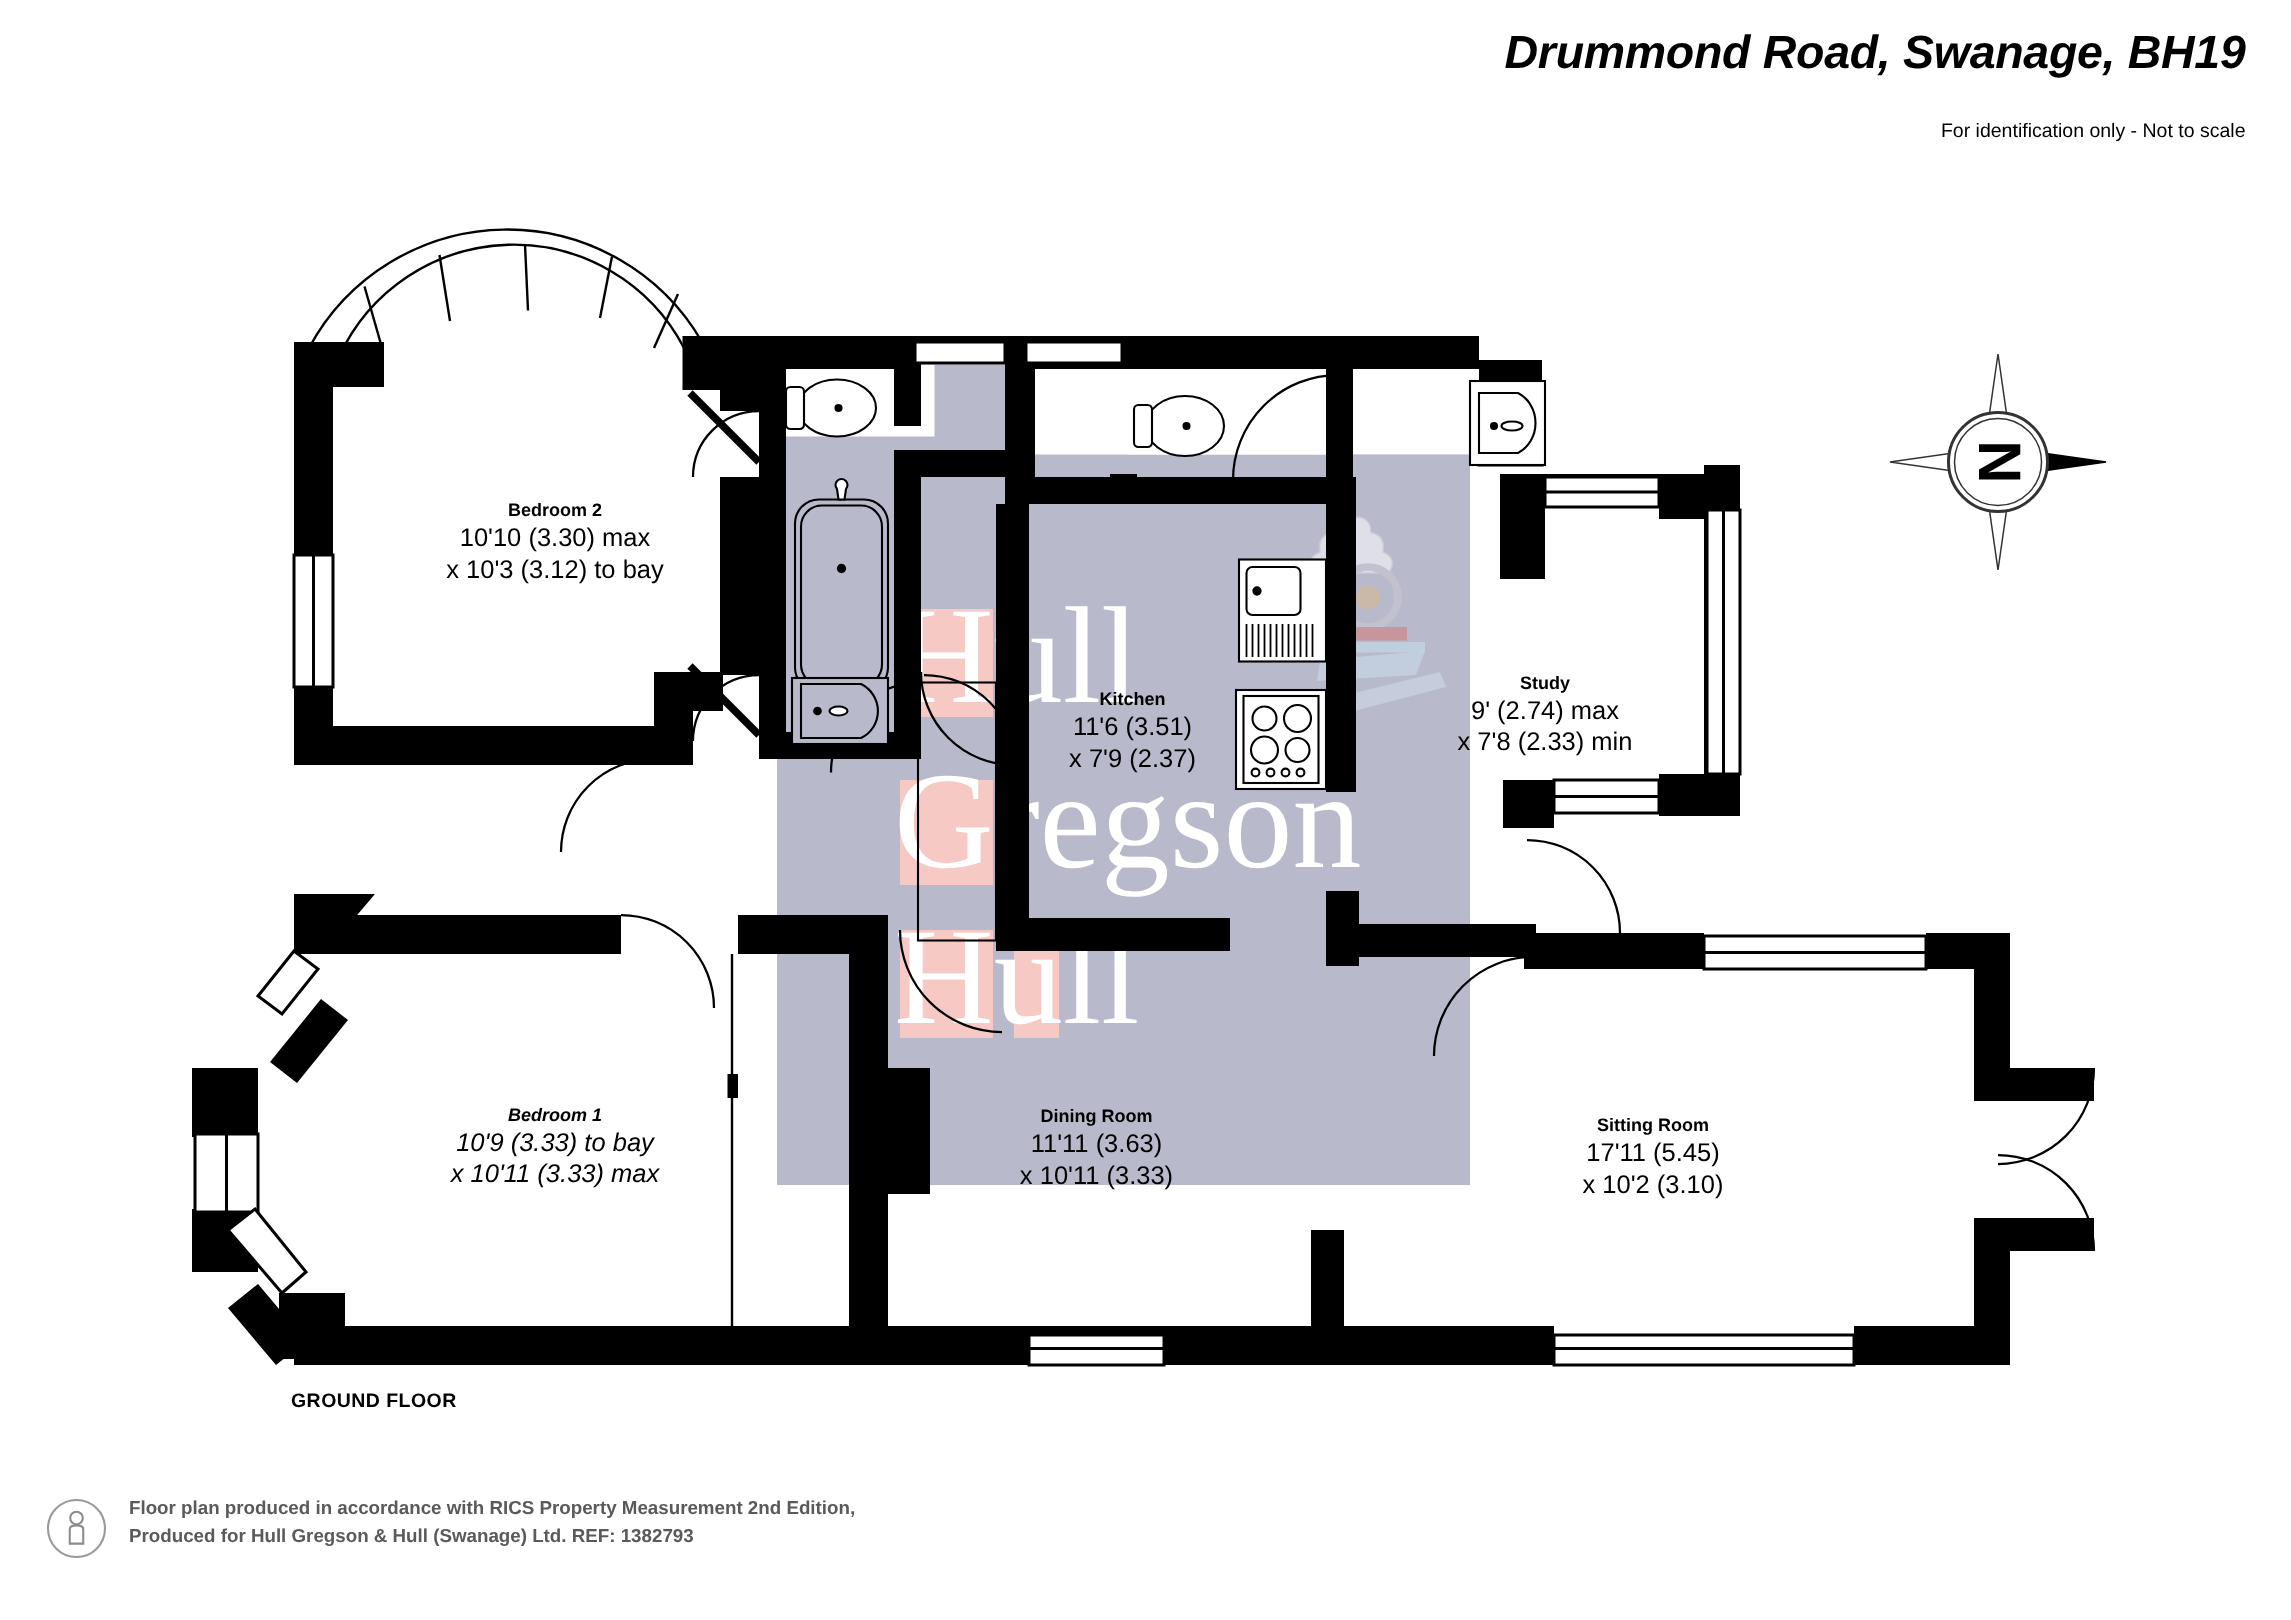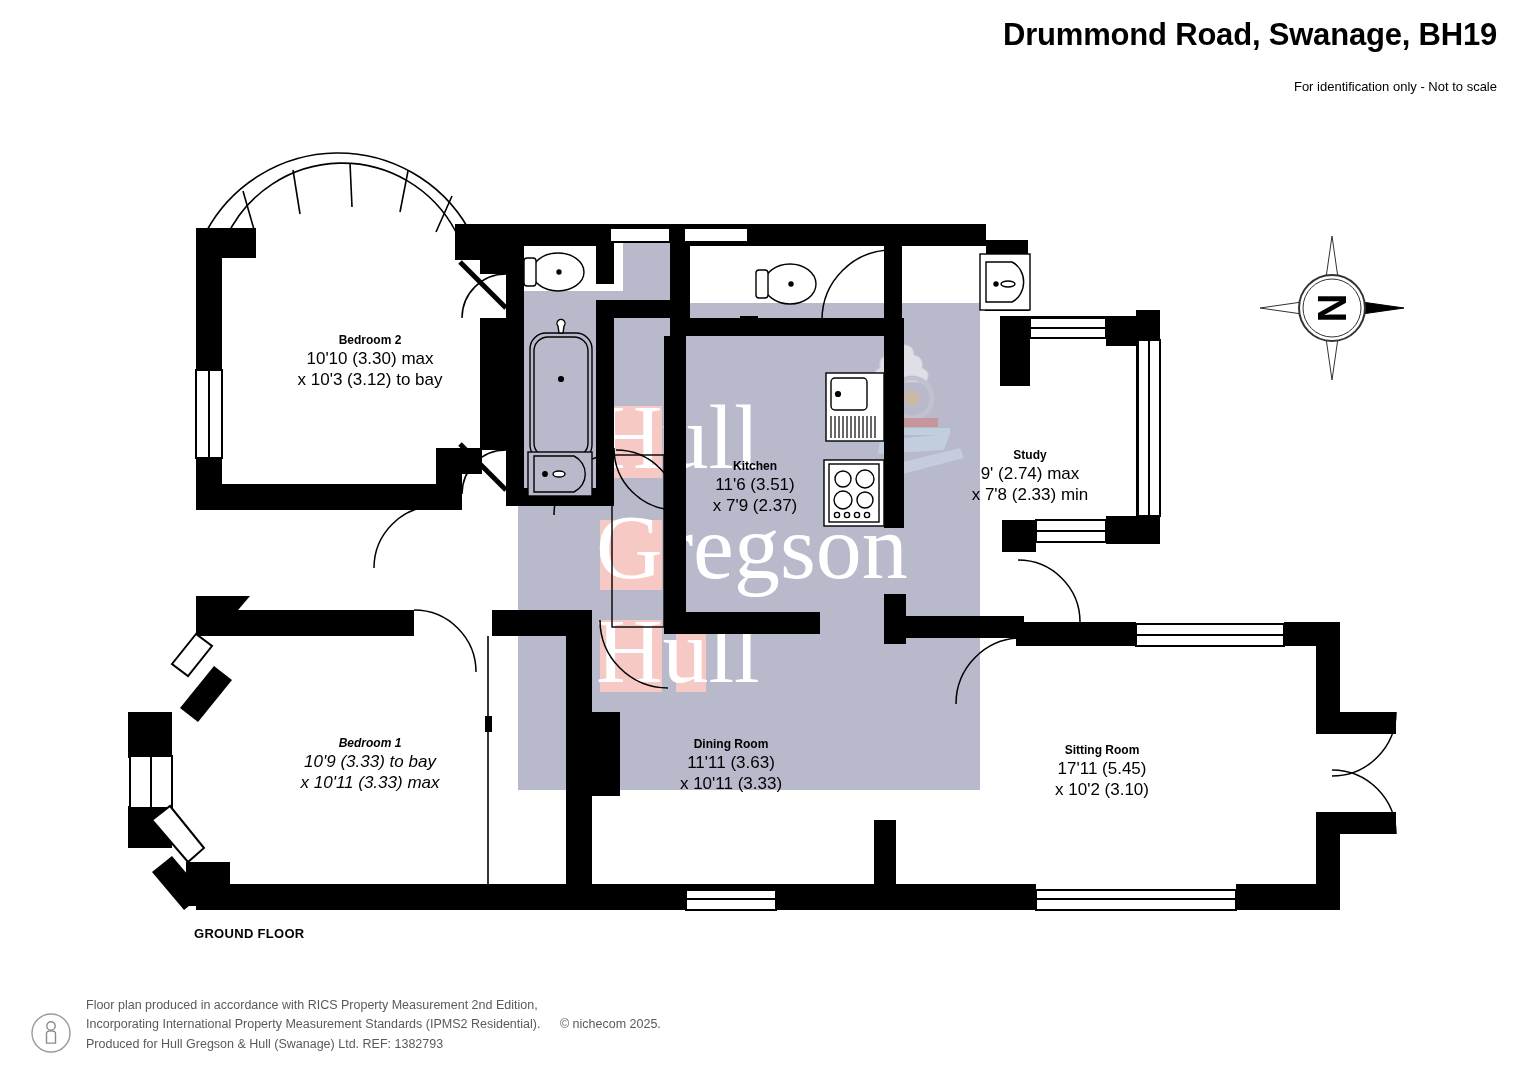--- a/index.html
+++ b/index.html
@@ -3,38 +3,38 @@
 <meta charset="utf-8">
 <style>
   html,body{margin:0;padding:0;background:#ffffff;}
   body{
     width:1527px;height:1080px;position:relative;overflow:hidden;
     font-family:"Liberation Sans","DejaVu Sans",sans-serif;
     color:#000;
   }
   
   #header{position:absolute;right:30px;top:18px;text-align:right;}
-  #title{font-size:31px;font-weight:bold;letter-spacing:-0.2px;line-height:1.1;}
+  #title{font-size:31px;font-weight:bold;letter-spacing:-0.2px;line-height:1.1;font-style:italic;}
   #area{font-size:21px;margin-top:14px;line-height:1.1;}
   #idonly{font-size:13px;margin-top:28px;line-height:1.1;}
 
   
   #plan{position:absolute;left:0;top:0;width:1527px;height:1080px;}
   #plan svg{display:block;}
 
   
   #floorlabel{position:absolute;left:194px;top:926px;font-size:13px;font-weight:bold;letter-spacing:.3px;}
 
   
   .room{position:absolute;text-align:center;line-height:1.24;}
   .room .rname{font-size:12px;font-weight:bold;}
   .room .rdim{font-size:17px;}
 
   
-  #footer{position:absolute;left:30px;top:996px;display:flex;align-items:flex-end;}
+  #footer{position:absolute;left:30px;top:996px;display:flex;align-items:flex-start;font-weight:bold;}
   #footer .ficon{width:42px;height:42px;flex:0 0 42px;margin-right:14px;margin-top:2px;}
   #footer .ftext{font-size:12.5px;color:#5a5a5a;line-height:1.55;white-space:nowrap;}
   #footer .ftext .cp{margin-left:16px;}
 </style>
 </head>
 <body>
 
 <div id="header">
   <div id="title">Drummond Road, Swanage, BH19</div>
   <div id="idonly">For identification only - Not to scale</div>
@@ -377,19 +377,15 @@
 <div id="footer">
   <div class="ficon">
     <svg width="42" height="42" viewBox="0 0 42 42" xmlns="http://www.w3.org/2000/svg">
       <circle cx="21" cy="21" r="19" fill="none" stroke="#9a9a9a" stroke-width="1.4"></circle>
       <circle cx="21" cy="14" r="4.2" fill="none" stroke="#8c8c8c" stroke-width="1.4"></circle>
       <path d="M16.5 21.5 q0 -2.6 4.5 -2.6 q4.5 0 4.5 2.6 l0 9.6 l-9 0 z" fill="none" stroke="#8c8c8c" stroke-width="1.4"></path>
     </svg>
   </div>
   <div class="ftext">
     <div>Floor plan produced in accordance with RICS Property Measurement 2nd Edition,</div>
-    <div>
-      <span>Incorporating International Property Measurement Standards (IPMS2 Residential).</span>
-      <span class="cp">© nichecom 2025.</span>
-    </div>
     <div>Produced for Hull Gregson &amp; Hull (Swanage) Ltd.   REF:  1382793</div>
   </div>
 </div>
 
 </body></html>

